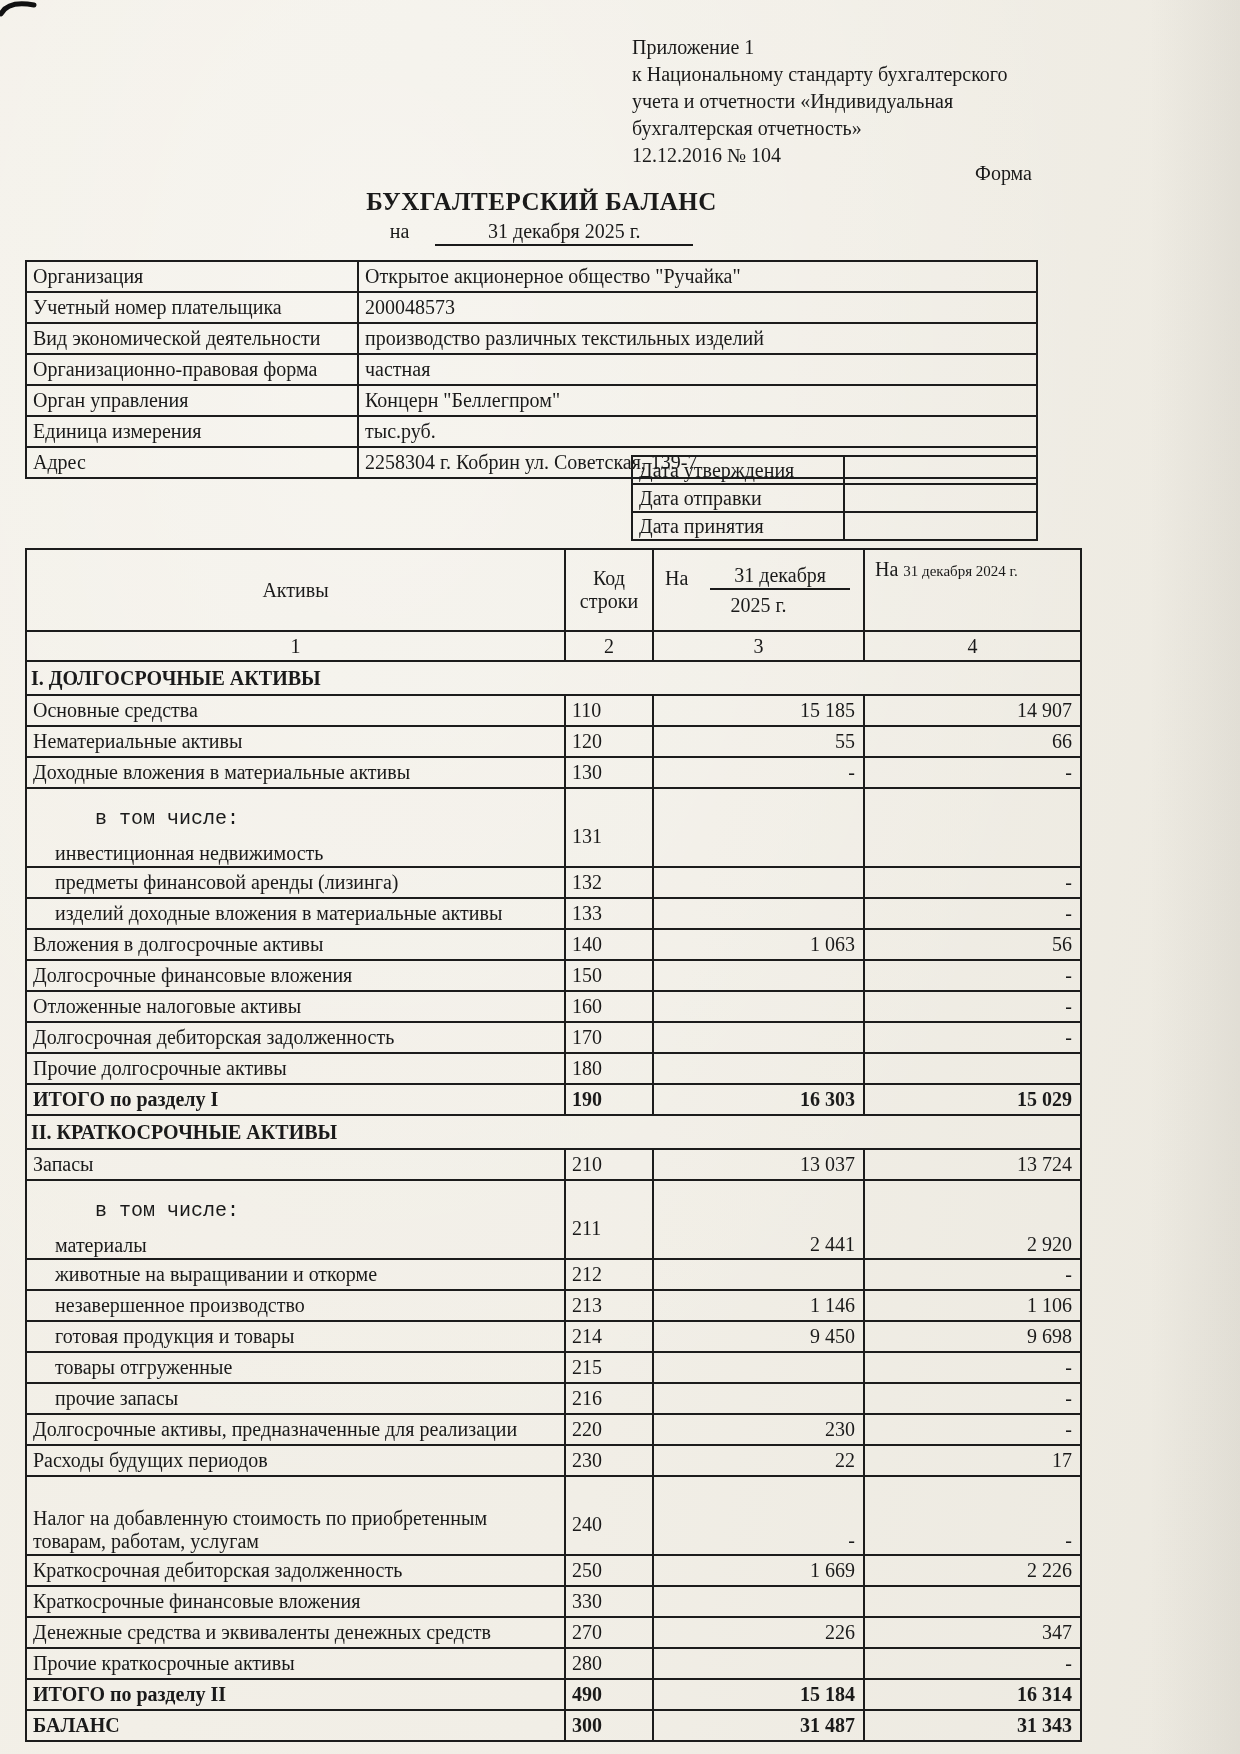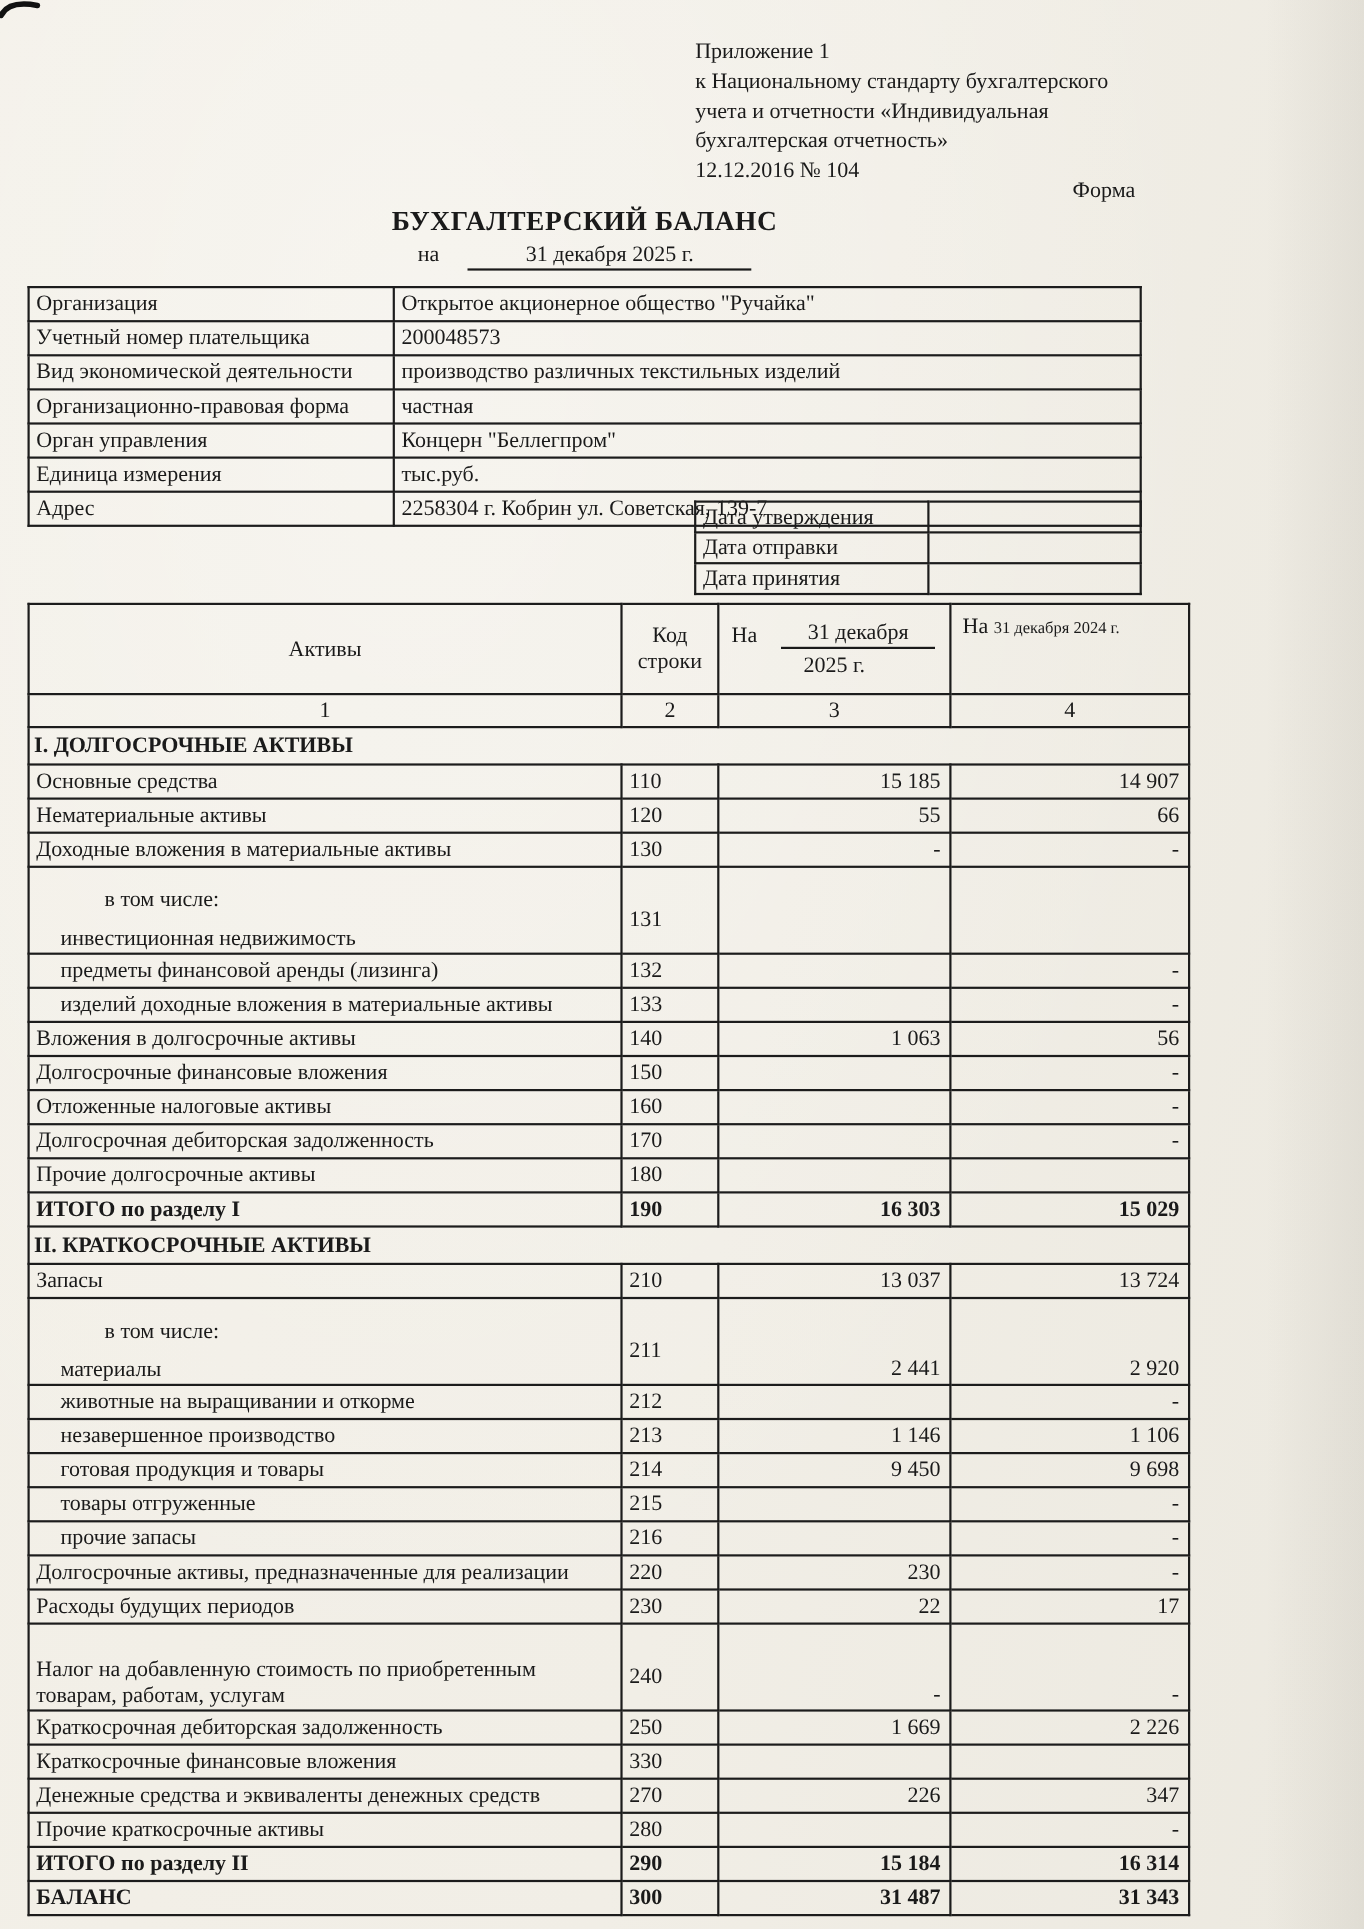--- a/index.html
+++ b/index.html
@@ -19,21 +19,21 @@
     content:""; position:absolute; top:0; right:0; width:90px; height:100%;
     background:linear-gradient(to right, rgba(0,0,0,0), rgba(120,115,105,0.10));
     pointer-events:none;
   }
   .corner-mark { position:absolute; top:0; left:0; }
 
   
   .appendix { position:absolute; left:632px; top:34px; font-size:20px; line-height:27px; }
   .form-label { position:absolute; right:208px; top:162px; font-size:20px; }
 
-  .title-wrap { position:absolute; left:25px; top:188px; width:1013px; text-align:center; }
+  .title-wrap { position:absolute; left:35px; top:188px; width:1013px; text-align:center; }
   .doc-title { font-size:25px; font-weight:bold; letter-spacing:0.5px; }
   .doc-date { margin-top:4px; font-size:20px; }
   .doc-date .ul {
     display:inline-block; min-width:230px; text-align:center;
     border-bottom:2px solid #1a1a1a; padding:0 14px 1px 14px; margin-left:26px;
   }
 
   
   table { border-collapse:collapse; table-layout:fixed; }
   td, th { border:2px solid #1c1c1c; font-size:20px; font-weight:normal; overflow:hidden; }
@@ -62,21 +62,21 @@
   .small-date { font-size:15px; }
 
   .assets-table td { height:27px; padding:1px 6px; }
   .assets-table td.num-cell { text-align:center; height:26px; }
   .assets-table td.c-label { text-align:left; }
   .assets-table td.c-code { }
   .assets-table td.c-val { text-align:right; padding-right:8px; }
   .assets-table tr.row-tall td { height:58px; vertical-align:bottom; }
   .assets-table tr.row-tall td.c-code { vertical-align:bottom; padding-bottom:18px; }
   .assets-table tr.row-tall td.c-val { vertical-align:bottom; padding-bottom:2px; }
-  .assets-table td .pre { padding-left:40px; margin-bottom:12px; }
+  .assets-table td .pre { padding-left:40px; margin-bottom:12px;font-family:Liberation Mono, monospace; }
   .assets-table td.indent { padding-left:28px; }
   .assets-table tr.row-bold td { font-weight:bold; }
   .assets-table tr.section-row td { font-weight:bold; padding:2px 4px; height:28px; }
 </style>
 </head>
 <body>
 
 <div class="page">
 
   <svg class="corner-mark" width="46" height="22" viewBox="0 0 46 22">
@@ -389,21 +389,21 @@
             <div>Прочие краткосрочные активы</div>
           </td>
           <td class="c-code">280</td>
           <td class="c-val"></td>
           <td class="c-val">-</td>
         </tr>
         <tr class="row-bold ">
           <td class="c-label">
             <div>ИТОГО по разделу II</div>
           </td>
-          <td class="c-code">290</td>
+          <td class="c-code">490</td>
           <td class="c-val">15 184</td>
           <td class="c-val">16 314</td>
         </tr>
         <tr class="row-bold ">
           <td class="c-label">
             <div>БАЛАНС</div>
           </td>
           <td class="c-code">300</td>
           <td class="c-val">31 487</td>
           <td class="c-val">31 343</td>

